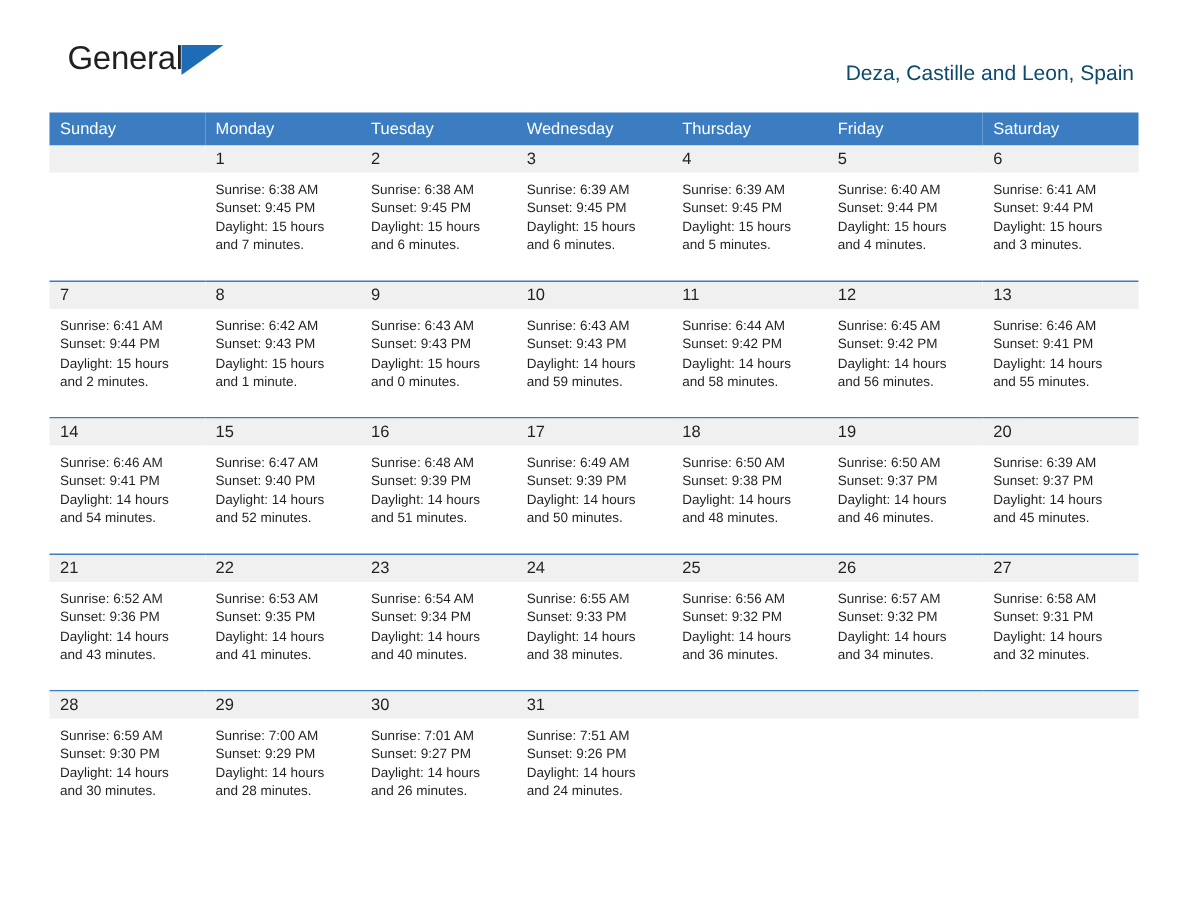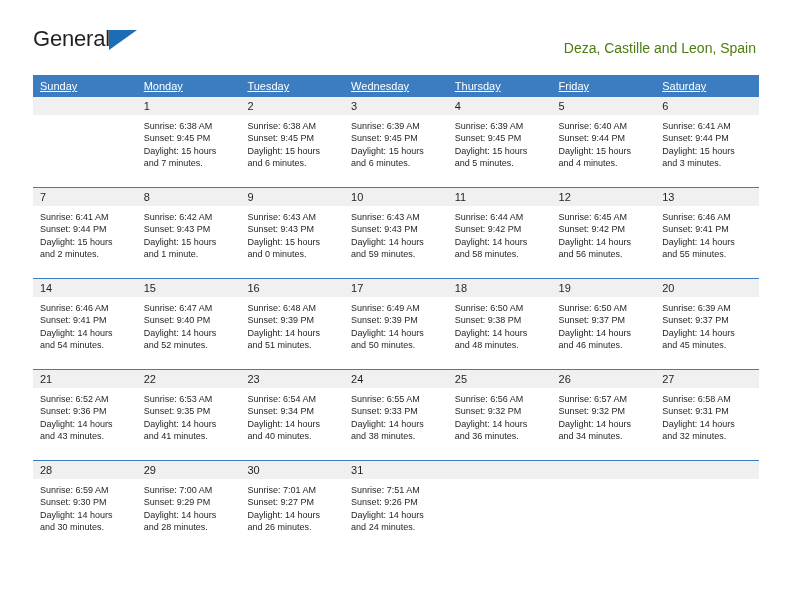--- a/index.html
+++ b/index.html
@@ -23,20 +23,21 @@
     align-items: flex-start;
     justify-content: space-between;
     padding: 28px 36px 0 33px;
     height: 75px;
   }
   .brand {
     position: relative;
     width: 120px;
     height: 52px;
     line-height: 1;
+    margin-left: 12px;
   }
   .brand-general {
     font-size: 22px;
     color: #231f20;
     letter-spacing: -0.2px;
     display: block;
   }
   .brand-blue {
     font-size: 22px;
     color: #2b7cc4;
@@ -59,40 +60,39 @@
     padding-top: 2px;
   }
   .cal-title {
     font-size: 27px;
     color: #231f20;
     font-weight: normal;
     line-height: 1.1;
   }
   .cal-sub {
     font-size: 14px;
-    color: #4d7c0f;
+    color: #0c4a6e;
     margin-top: 10px;
   }
 
   
   .cal {
     margin: 0 33px;
     width: 726px;
     border-collapse: collapse;
     table-layout: fixed;
   }
   .cal th {
     background: #3b7dc0;
     color: #ffffff;
     font-size: 11px;
     font-weight: normal;
     text-align: left;
     padding: 5px 0 5px 7px;
     height: 20px;
-    text-decoration: underline;
   }
   .cal td {
     vertical-align: top;
     padding: 0;
     border-top: 1.5px solid #3b7dc0;
   }
   .cal tbody tr:first-child td { border-top: none; }
 
   .daycell {
     height: 90px;

